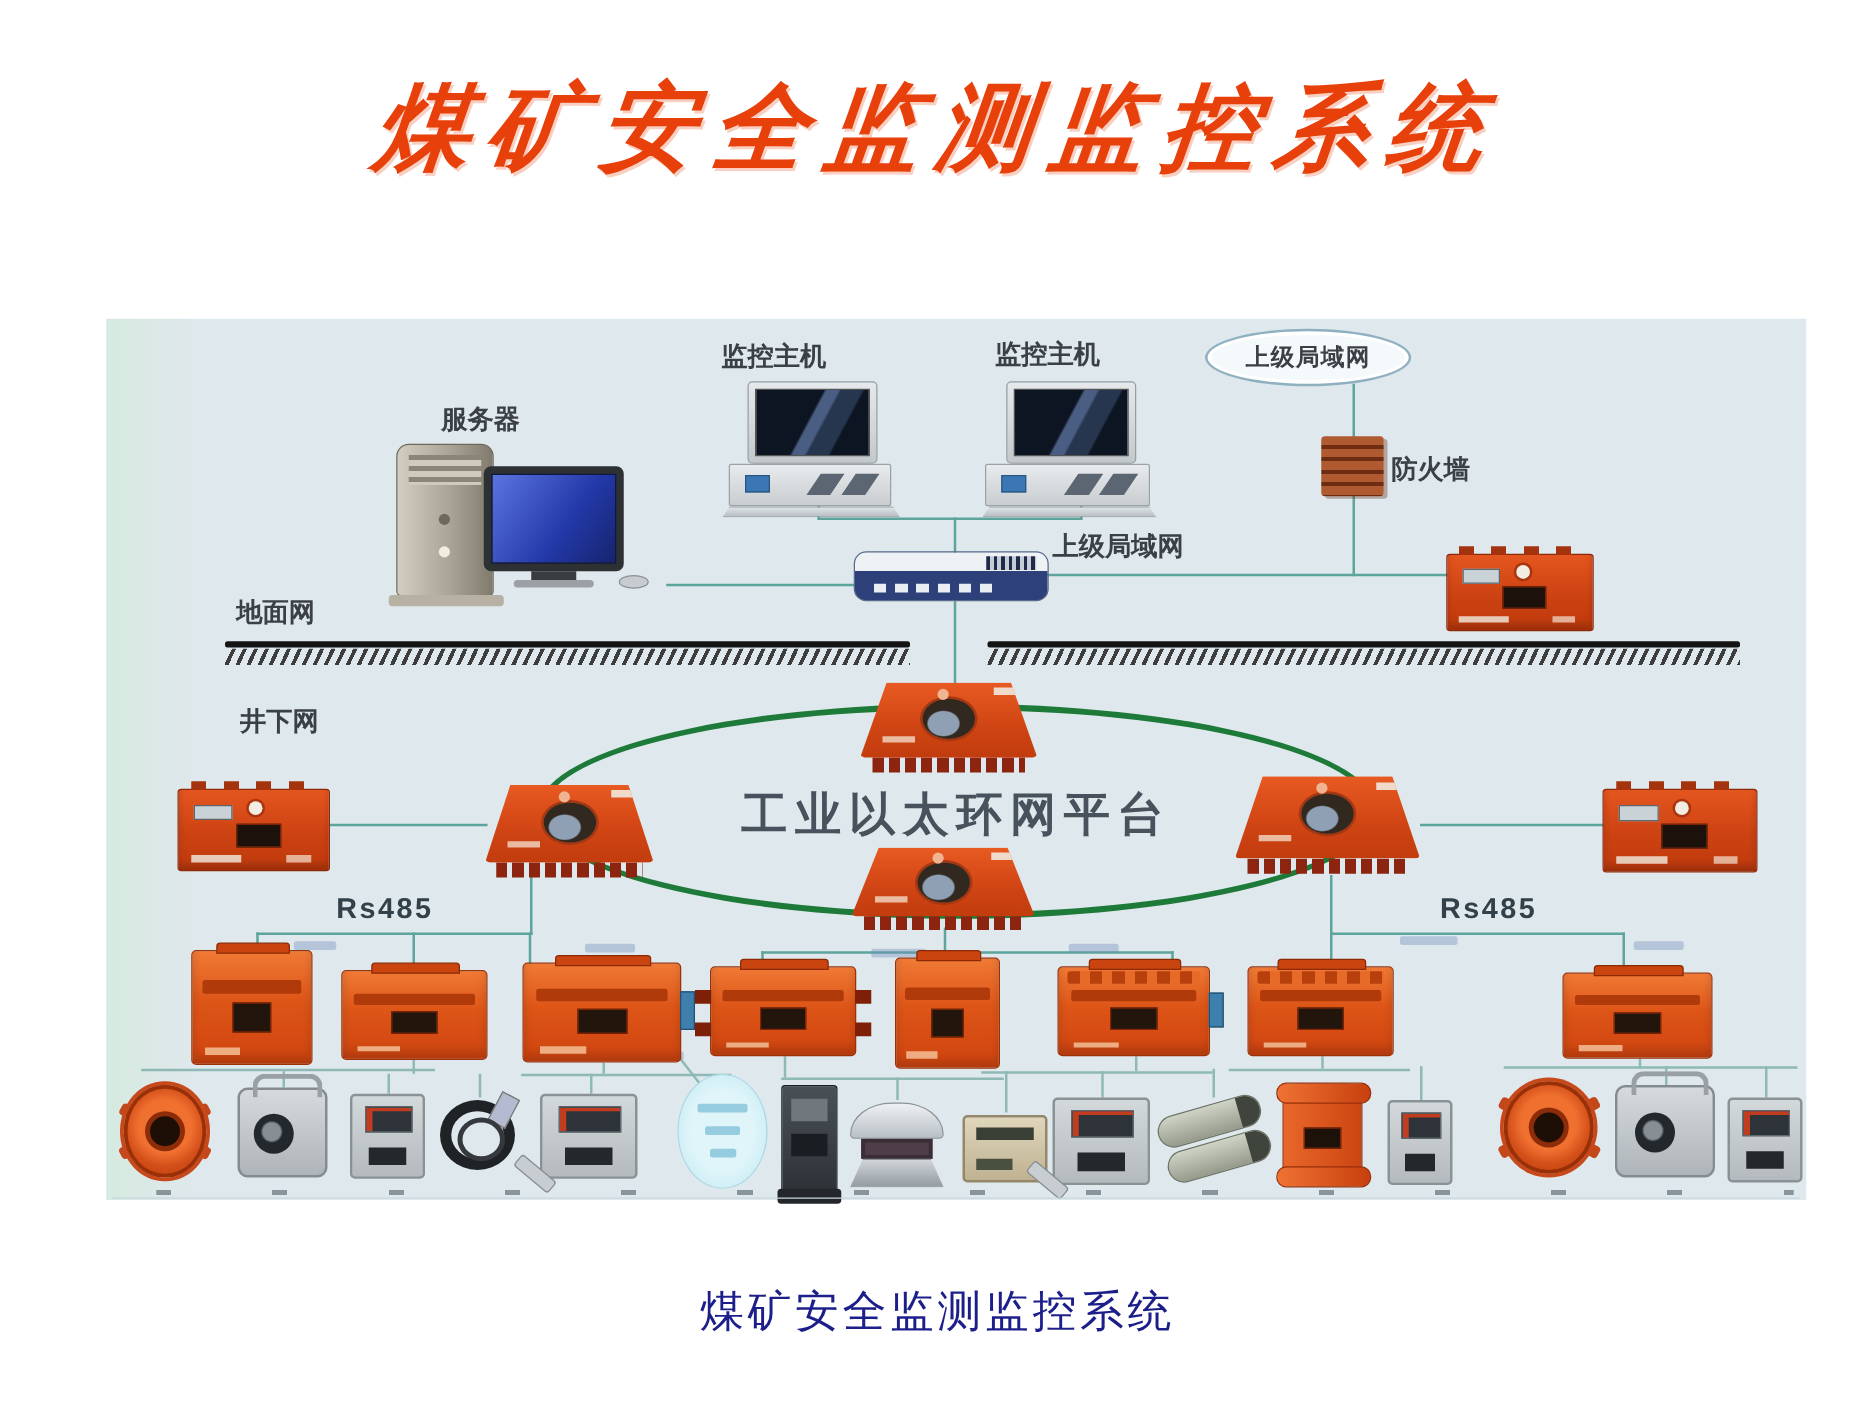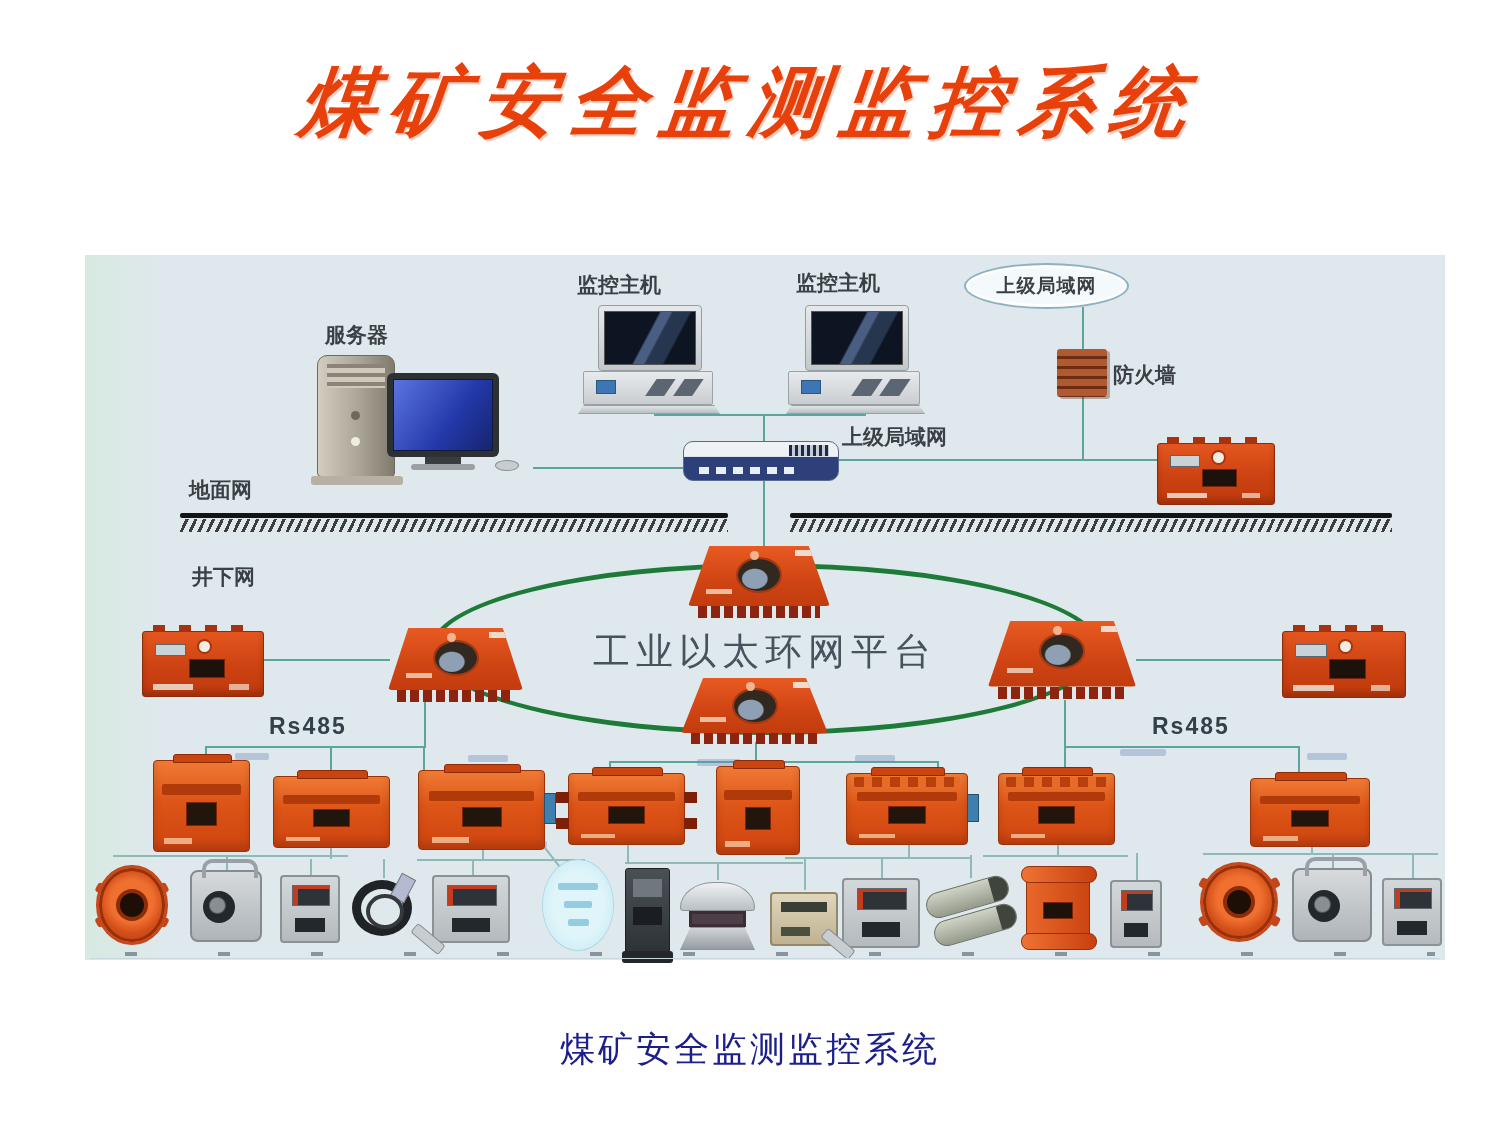--- a/index.html
+++ b/index.html
@@ -8,21 +8,21 @@
   .title{position:absolute;top:52px;left:0;width:100%;text-align:center;
          font-family:"DejaVu Sans",sans-serif;font-weight:bold;font-style:italic;
          font-size:76px;letter-spacing:14px;color:#e8400a;transform:skewX(-6deg);
          text-shadow:2px 2px 0 rgba(232,64,10,.25)}
   .footer{position:absolute;top:1026px;left:0;width:100%;text-align:center;
           font-family:"Liberation Serif",serif;font-size:35px;letter-spacing:3px;color:#1c1f8a}
   .diagram{position:absolute;left:85px;top:255px;width:1360px;height:705px;
            background:linear-gradient(90deg,#d6eae0 0,#dfe8ec 70px,#dfe8ec 100%)}
   .diagram>*{position:absolute}
   .lbl{font-weight:bold;color:#3b4046;font-size:21px;white-space:nowrap}
-  .biglbl{font-weight:normal;color:#47525d;font-size:37px;letter-spacing:6px;white-space:nowrap}
+  .biglbl{font-weight:bold;color:#47525d;font-size:37px;letter-spacing:6px;white-space:nowrap}
   .rslbl{font-weight:bold;color:#32404a;font-size:23px;letter-spacing:2px}
   .w{background:#5ca49c}
   .w.h{height:2px}.w.v{width:2px}
   .w.f{background:#8fb9b4}
   .w.diag{height:2px;transform:rotate(52deg);transform-origin:left top}
   .smudge{height:7px;background:rgba(110,140,190,.38);border-radius:2px}
   .ground{height:20px}
   .ground::before{content:"";display:block;height:5px;background:#141414;border-radius:2px}
   .ground::after{content:"";display:block;height:13px;margin-top:1px;
     background:repeating-linear-gradient(115deg,transparent 0 5px,#3d3d3d 5px 8px)}
@@ -214,21 +214,21 @@
   <i class="smudge" style="left:1035px;top:494px;width:46px"></i>
   <i class="smudge" style="left:1222px;top:498px;width:40px"></i>
   <i class="smudge" style="left:428px;top:586px;width:34px"></i>
 
   <div class="ground" style="left:95px;top:258px;width:548px"></div>
   <div class="ground" style="left:705px;top:258px;width:602px"></div>
 
   <div class="lbl" style="left:492px;top:16px">监控主机</div>
   <div class="lbl" style="left:711px;top:14px">监控主机</div>
   <div class="lbl" style="left:1028px;top:106px">防火墙</div>
-  <div class="lbl" style="left:240px;top:66px">服务器</div>
+  <div class="lbl" style="left:268px;top:66px">服务器</div>
   <div class="lbl" style="left:757px;top:168px">上级局域网</div>
   <div class="lbl" style="left:104px;top:221px">地面网</div>
   <div class="lbl" style="left:107px;top:308px">井下网</div>
   <div class="biglbl" style="left:508px;top:372px">工业以太环网平台</div>
   <div class="rslbl" style="left:184px;top:458px">Rs485</div>
   <div class="rslbl" style="left:1067px;top:458px">Rs485</div>
 
   <div class="cloud" style="left:879px;top:8px;width:165px;height:46px">
     <span class="cloudlbl">上级局域网</span>
   </div>

